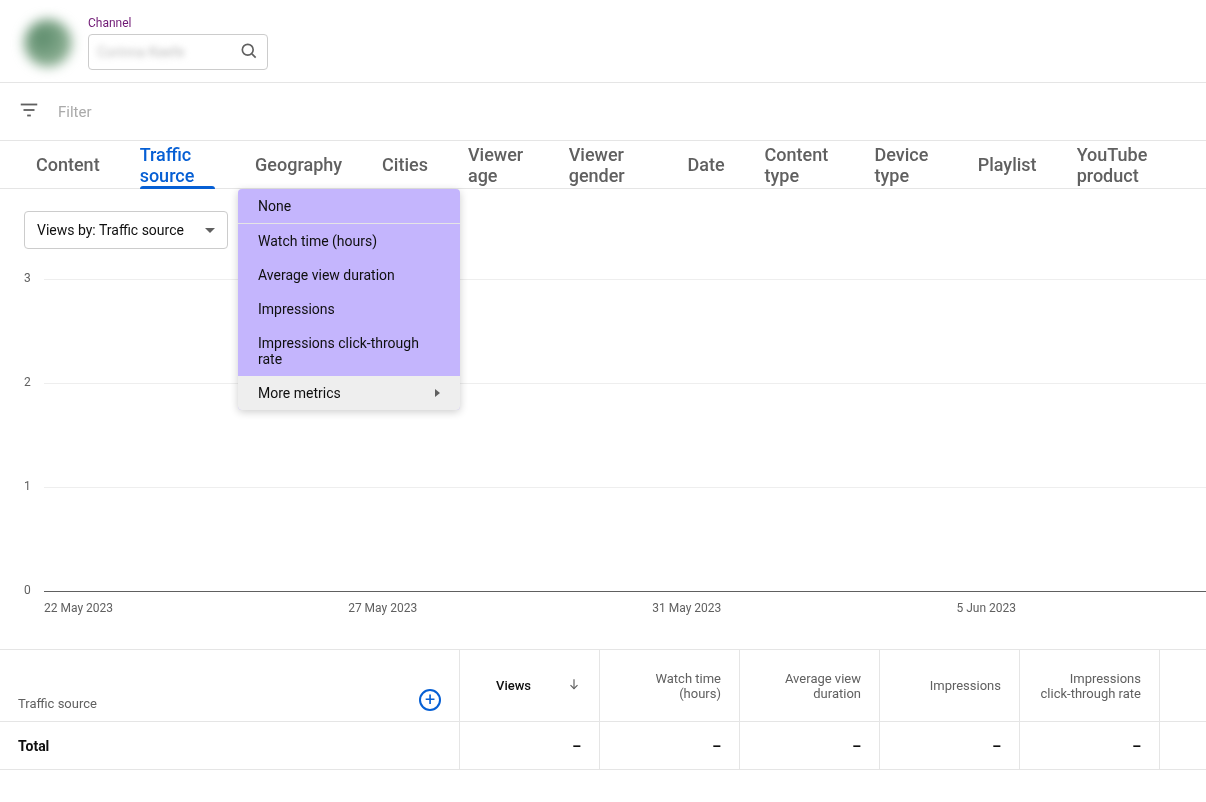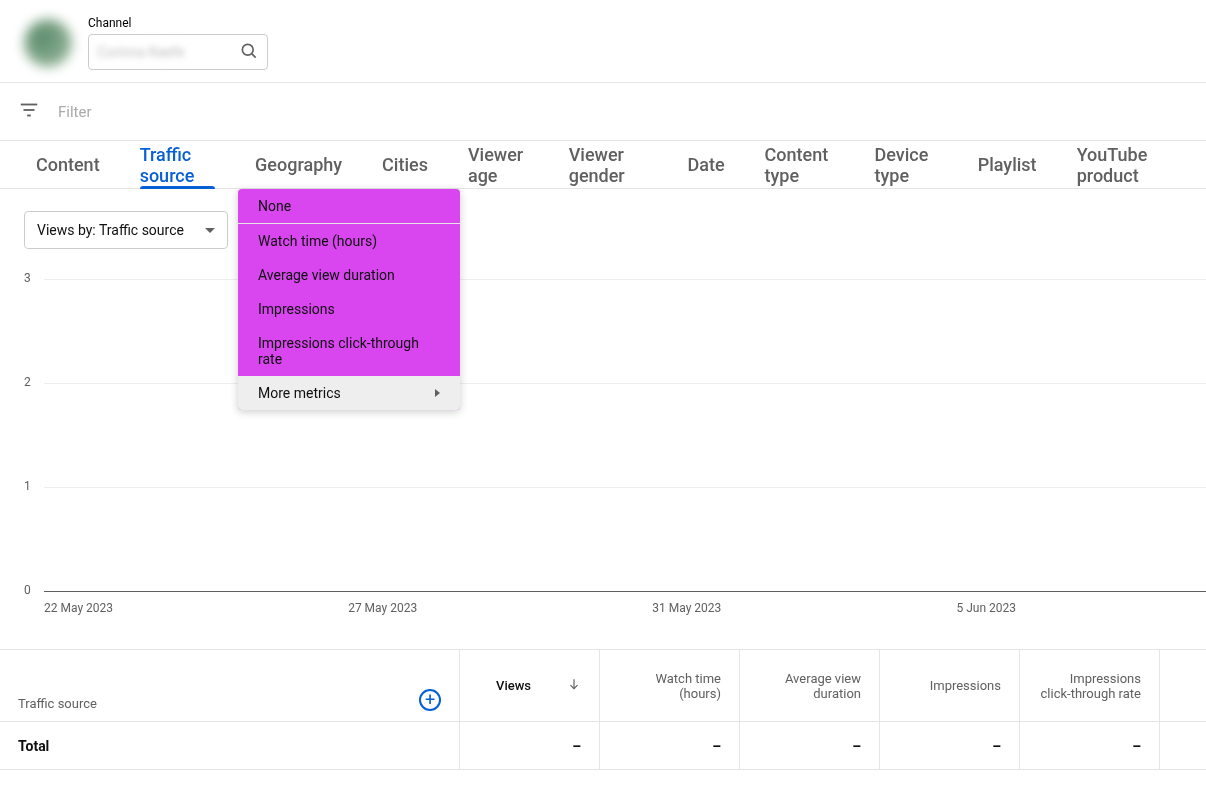--- a/index.html
+++ b/index.html
@@ -1,39 +1,39 @@
 <!DOCTYPE html>
 <html><head>
 <meta charset="utf-8">
 <style>
 * { box-sizing: border-box; margin: 0; padding: 0; }
 body { font-family: Roboto, Arial, sans-serif; font-size: 14px; color: #0f0f0f; background: #fff; width: 1206px; }
 
 .header-row { display: flex; align-items: center; padding: 16px 24px 12px 24px; border-bottom: 1px solid #e5e5e5; }
 .avatar { width: 48px; height: 48px; border-radius: 50%; background: radial-gradient(circle at 40% 40%, #5a8a6a, #a8c4aa); filter: blur(6px); margin-right: 16px; }
 .channel-col { display: flex; flex-direction: column; }
-.channel-label { font-size: 12px; color: #000000; margin-bottom: 4px; }
+.channel-label { font-size: 12px; color: #701a75; margin-bottom: 4px; }
 .channel-search { display: flex; align-items: center; border: 1px solid #ccc; border-radius: 4px; height: 36px; width: 180px; padding: 0 8px; }
 .channel-name { flex: 1; color: #bbb; filter: blur(3px); font-size: 14px; }
 .search-icon svg { width: 20px; height: 20px; stroke: #606060; }
 
 .filter-bar { display: flex; align-items: center; padding: 16px 18px; border-bottom: 1px solid #e5e5e5; }
 .filter-icon svg { width: 22px; height: 22px; stroke: #606060; }
 .filter-text { color: #aaa; font-size: 15px; margin-left: 18px; }
 
 .tabs-row { display: flex; align-items: center; border-bottom: 1px solid #e5e5e5; height: 48px; padding: 0 16px; }
 .tab { padding: 0 20px; height: 48px; display: flex; align-items: center; font-size: 18px; font-weight: 500; color: #606060; cursor: pointer; position: relative; }
 .tab.selected { color: #065fd4; }
 .tab.selected::after { content: ""; position: absolute; bottom: 0; left: 20px; right: 20px; height: 3px; background: #065fd4; border-radius: 3px 3px 0 0; }
 
 .controls-row { padding: 22px 24px 0 24px; display: flex; align-items: flex-start; position: relative; }
 .views-by-select { display: flex; align-items: center; border: 1px solid #ccc; border-radius: 4px; height: 38px; padding: 16px 12px; cursor: pointer; min-width: 204px; justify-content: space-between; }
 .caret-down { width: 0; height: 0; border-left: 5px solid transparent; border-right: 5px solid transparent; border-top: 5px solid #606060; }
 
-.dropdown-panel { position: absolute; left: 238px; top: 0; width: 222px; background: #d946ef; border-radius: 4px; box-shadow: 0 2px 8px rgba(0,0,0,0.2); z-index: 10; padding-bottom: 0; overflow: hidden; }
+.dropdown-panel { position: absolute; left: 238px; top: 0; width: 222px; background: #c4b5fd; border-radius: 4px; box-shadow: 0 2px 8px rgba(0,0,0,0.2); z-index: 10; padding-bottom: 0; overflow: hidden; }
 .dropdown-item { padding: 9px 20px; font-size: 14px; cursor: pointer; display: flex; align-items: center; justify-content: space-between; }
 .dropdown-sep { border-bottom: 1px solid #e5e5e5; }
 .dropdown-item.hover { background: #eee; }
 .caret-right { width: 0; height: 0; border-top: 4px solid transparent; border-bottom: 4px solid transparent; border-left: 5px solid #606060; }
 
 .chart-area { position: relative; margin: 22px 0 0 0; padding: 0 0 0 24px; height: 340px; }
 .y-tick { position: absolute; left: 24px; font-size: 12px; color: #606060; }
 .gridline { position: absolute; left: 44px; right: 0; height: 1px; background: #eee; }
 .baseline { background: #606060; }
 .x-labels { position: absolute; left: 44px; right: 0; display: flex; justify-content: space-between; font-size: 12px; color: #606060; padding-right: 190px; }

